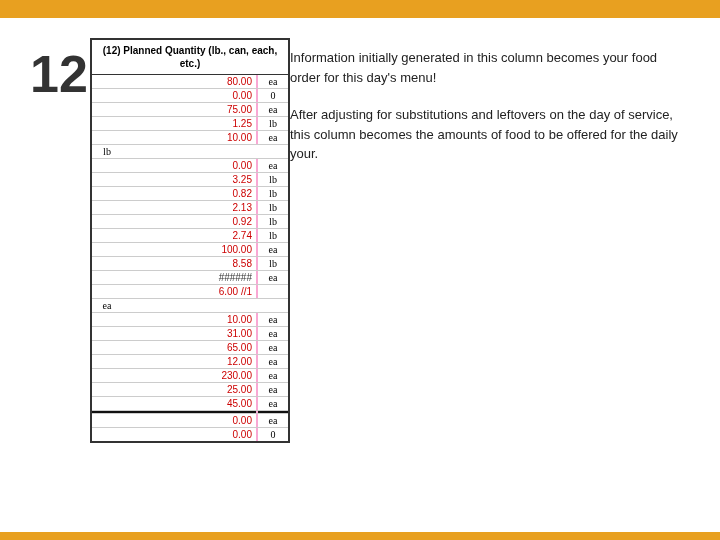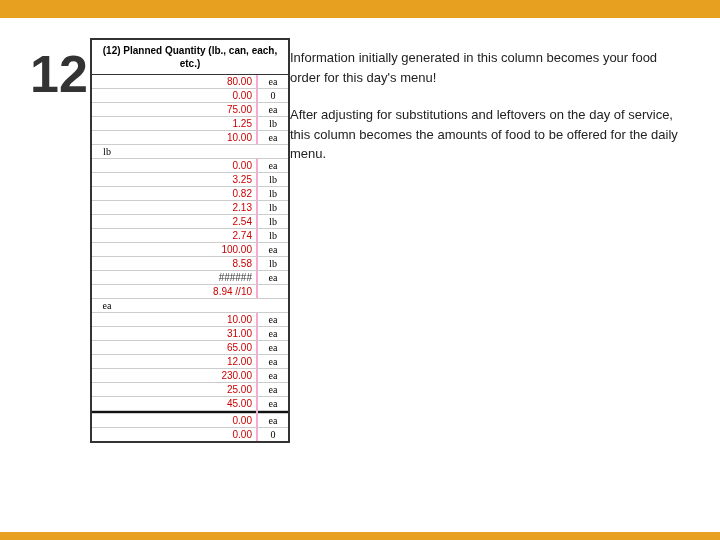--- a/index.html
+++ b/index.html
@@ -156,41 +156,41 @@
       </div>
       <div class="table-row">
         <div class="cell-num">0.82</div>
         <div class="cell-unit">lb</div>
       </div>
       <div class="table-row">
         <div class="cell-num">2.13</div>
         <div class="cell-unit">lb</div>
       </div>
       <div class="table-row">
-        <div class="cell-num">2.54</div>
+        <div class="cell-num">0.92</div>
         <div class="cell-unit">lb</div>
       </div>
       <div class="table-row">
         <div class="cell-num">2.74</div>
         <div class="cell-unit">lb</div>
       </div>
       <div class="table-row">
         <div class="cell-num">100.00</div>
         <div class="cell-unit">ea</div>
       </div>
       <div class="table-row">
         <div class="cell-num">8.58</div>
         <div class="cell-unit">lb</div>
       </div>
       <div class="table-row">
         <div class="cell-num cell-special">######</div>
         <div class="cell-unit">ea</div>
       </div>
       <div class="table-row">
-        <div class="cell-num">8.94 //10</div>
+        <div class="cell-num">6.00 //1</div>
         <div class="cell-unit"></div>
       </div>
       <div class="table-row">
         <div class="cell-unit">ea</div>
       </div>
       <div class="table-row">
         <div class="cell-num">10.00</div>
         <div class="cell-unit">ea</div>
       </div>
       <div class="table-row">
@@ -226,17 +226,17 @@
         <div class="cell-unit">ea</div>
       </div>
       <div class="table-row">
         <div class="cell-num">0.00</div>
         <div class="cell-unit">0</div>
       </div>
     </div>
 
   <div class="text-panel">
     <p class="paragraph">Information initially generated in this column becomes your food order for this day's menu!</p>
-    <p class="paragraph">After adjusting for substitutions and leftovers on the day of service, this column becomes the amounts of food to be offered for the daily menu.</p>
+    <p class="paragraph">After adjusting for substitutions and leftovers on the day of service, this column becomes the amounts of food to be offered for the daily your.</p>
   </div>
 </div>
 
 <div class="bottom-bar"></div>
 
 </body></html>

